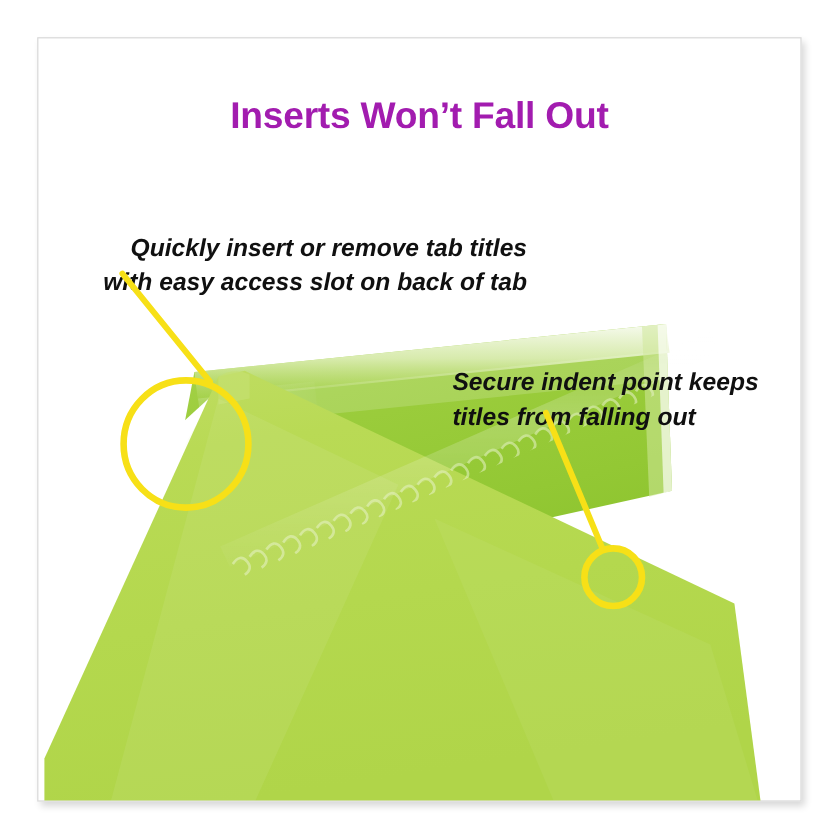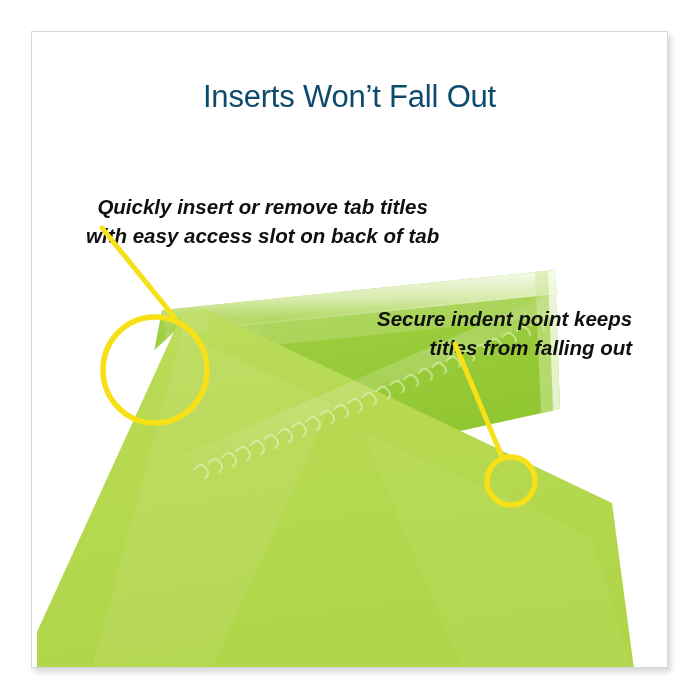--- a/index.html
+++ b/index.html
@@ -49,48 +49,48 @@
   }
 
   
   .headline {
     position: absolute;
     left: 0;
     right: 0;
     top: 48px;
     text-align: center;
     font-family: "Liberation Sans", sans-serif;
-    font-weight: normal;
+    font-weight: bold;
     font-size: 31px;
     letter-spacing: -0.2px;
     line-height: 1.12;
-    color: #0c4a6e;
+    color: #a21caf;
     white-space: nowrap;
   }
 
   
   .caption {
     position: absolute;
     font-family: "Liberation Sans", sans-serif;
     font-style: italic;
     font-weight: bold;
     font-size: 20.5px;
     line-height: 1.42;
     color: #101010;
     white-space: nowrap;
   }
   .caption-left {
     left: 54px;
     top: 160px;
-    text-align: center;
+    text-align: right;
   }
   .caption-right {
     left: 345px;
     top: 272px;
-    text-align: right;
+    text-align: left;
   }
   .caption .line { display: block; }
 
   
   .annotation-layer {
     position: absolute;
     left: 0;
     top: 0;
     pointer-events: none;
   }

